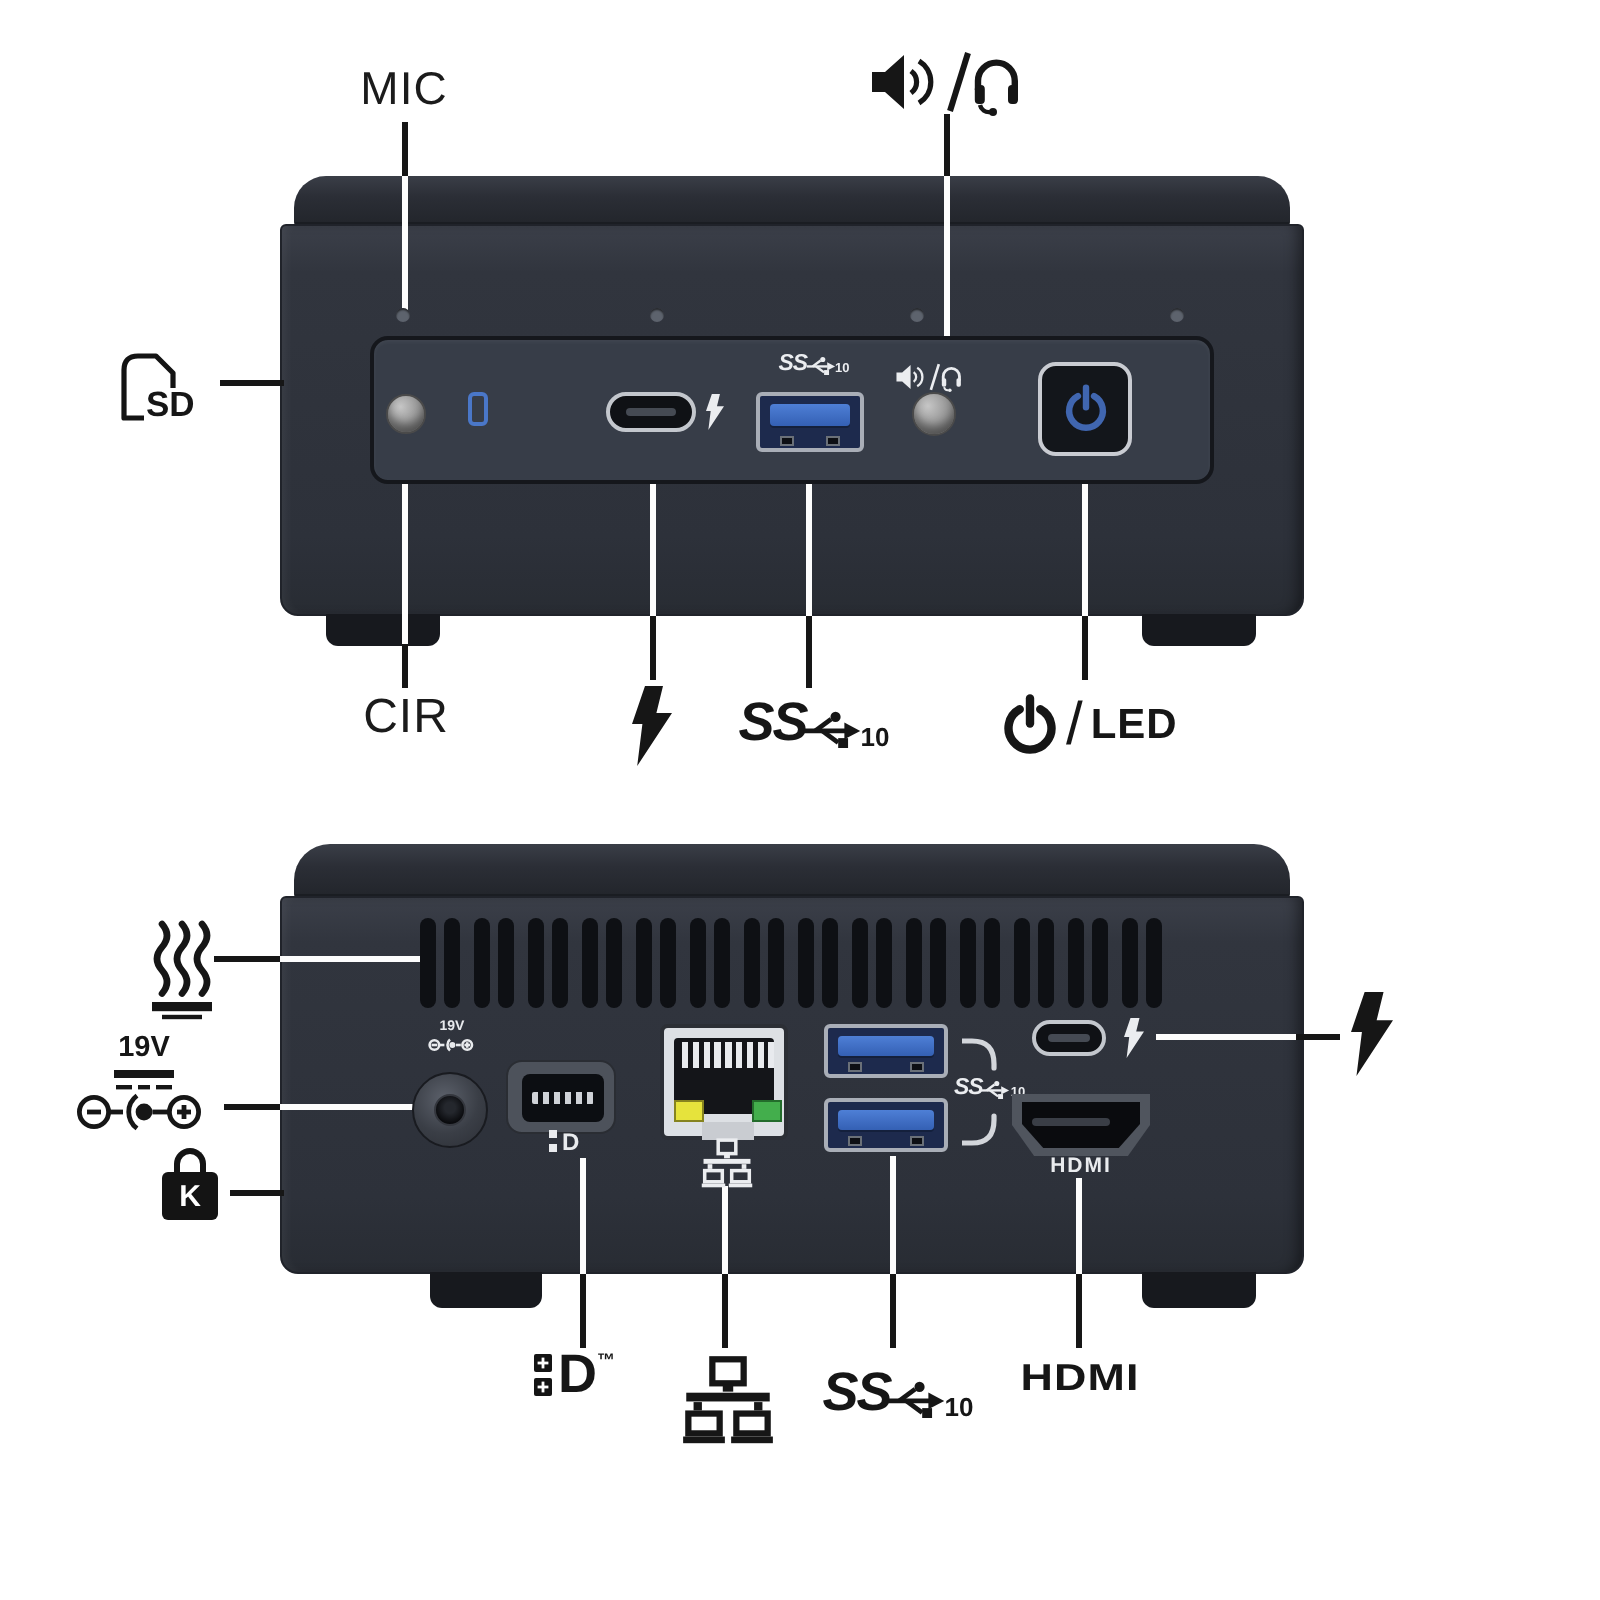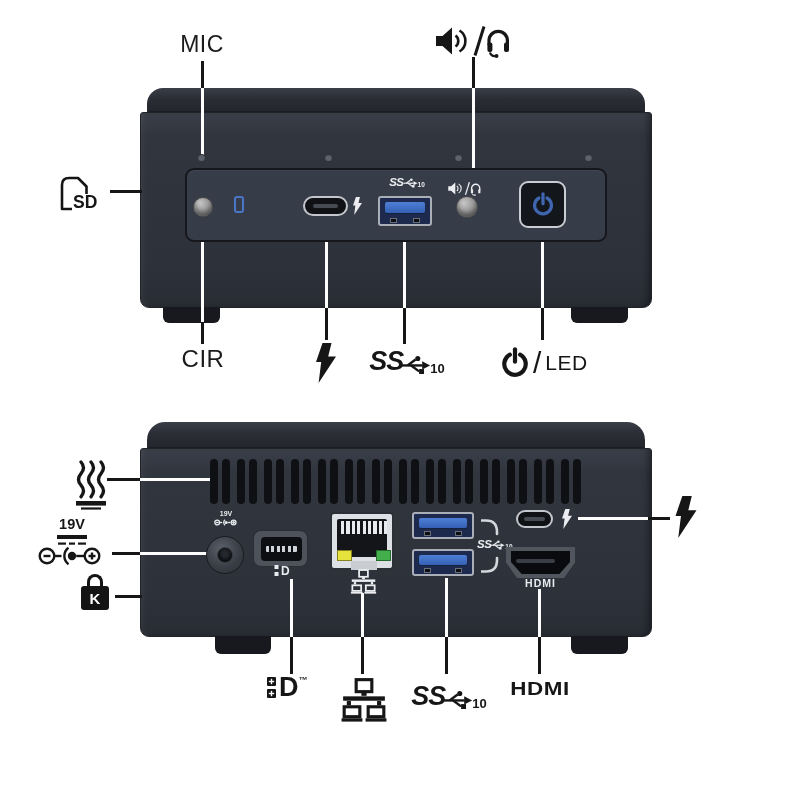--- a/index.html
+++ b/index.html
@@ -71,21 +71,21 @@
   .ssl-sm .ss{font-size:11.5px;letter-spacing:-.5px}
   .ssl-sm svg{width:15px;height:10px;margin-top:4px;margin-left:-1px}
   .ssl-sm .sup{font-size:6.5px}
   .ic-ink{color:#161616}
   .ic-lite{color:#ebedf0}
 
   
   .biglabel{font-size:23px;font-weight:500;letter-spacing:.5px;color:#1b1b1b}
   .pwrled{display:flex;align-items:center;gap:4px}
   .pwrled .slash{font-size:30px;font-weight:300;line-height:1}
-  .pwrled .led{font-size:21px;font-weight:400;letter-spacing:.5px}
+  .pwrled .led{font-size:21px;font-weight:700;letter-spacing:.5px}
   .sdtext{font-size:17.5px;font-weight:800;background:#fff;padding:0 1px;line-height:1}
   .v19{font-size:14.5px;font-weight:600;text-align:center;line-height:1}
   .dplogo{display:flex;align-items:flex-start}
   .dplogo .dee{font-size:27px;font-weight:900;line-height:.95;margin-left:2px}
   .dplogo .tm{font-size:9px;font-weight:700;margin-top:0}
   .dpmini{display:flex;align-items:center;gap:2px;color:#e9ebee}
   .dpmini .dee{font-size:12px;font-weight:800;line-height:1}
   .hdmiword{font-size:22px;font-weight:900;letter-spacing:.5px;text-align:center;transform:scale(1.02,.85);transform-origin:center top}
   .hdmidev{font-size:10.5px;font-weight:900;letter-spacing:1px;text-align:center;color:#e9ebee}
   .jackicon{display:flex;flex-direction:column;align-items:center;gap:1px;color:#e8eaed}

